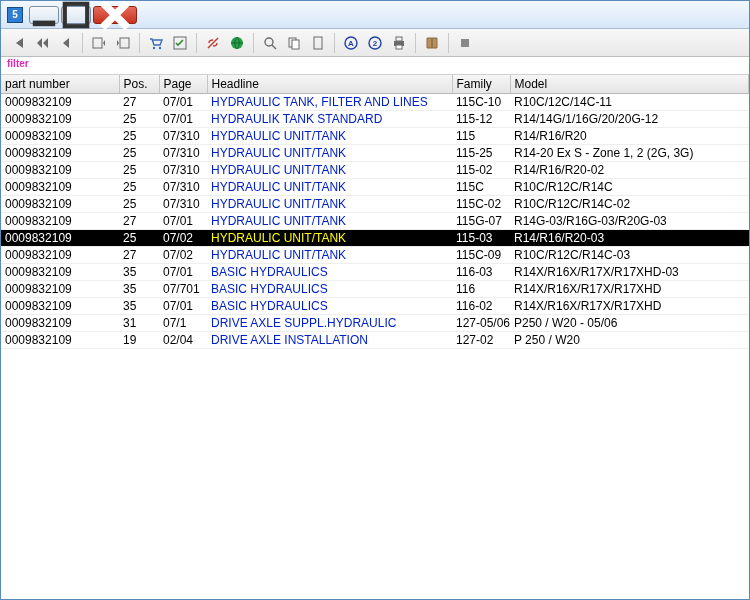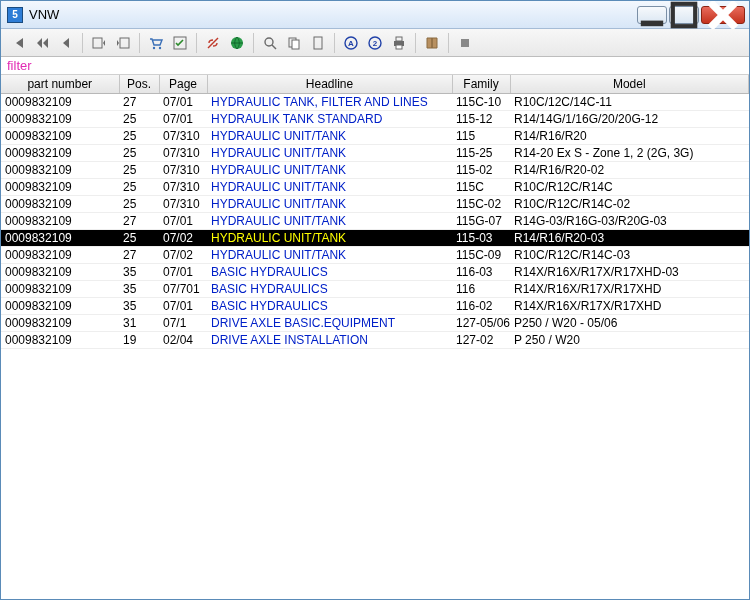--- a/index.html
+++ b/index.html
@@ -67,35 +67,36 @@
     border-radius: 2px;
     cursor: pointer;
   }
   .tsep { width: 1px; height: 20px; background: #c8c8c8; margin: 0 3px; }
   .tbtn svg { width: 16px; height: 16px; }
   .filter-row {
     height: 17px;
     background: #fff;
     color: #e22bb4;
     padding: 1px 6px;
-    font-size: 13px;
+    font-size: 10px;
+    font-weight: bold;
   }
   .grid {
     flex: 1;
     background: #fff;
     overflow-y: scroll;
     overflow-x: hidden;
     border-top: 1px solid #d0d0d0;
   }
   .grid table { width: 100%; border-collapse: collapse; table-layout: fixed; }
   .grid th {
     background: linear-gradient(#f6f6f6,#e5e5e5);
     border-right: 1px solid #c5c5c5;
     border-bottom: 1px solid #b8b8b8;
-    text-align: center;
+    text-align: left;
     font-weight: normal;
     padding: 2px 4px;
     font-size: 12px;
     color: #000;
     position: sticky;
     top: 0;
   }
   .grid td {
     padding: 1px 4px;
     border-bottom: 1px solid #eee;
@@ -118,21 +119,20 @@
   
   .grid::-webkit-scrollbar { width: 16px; }
   .grid::-webkit-scrollbar-track { background: #f0f0f0; border-left:1px solid #d0d0d0;}
   .grid::-webkit-scrollbar-thumb { background: #c8d4e2; border:1px solid #98aec7; border-radius:2px;}
 </style>
 </head>
 <body>
 
 <div class="titlebar">
   <div class="app-icon">5</div>
-  <div class="title">VNW</div>
   <div class="winbtns">
     <div class="winbtn">
       <svg viewBox="0 0 10 10">
           <rect x="1" y="7" width="8" height="2" fill="#333"></rect>
         </svg>
     </div>
     <div class="winbtn">
       <svg viewBox="0 0 10 10">
           <rect x="1" y="1" width="8" height="8" fill="none" stroke="#333" stroke-width="1.5"></rect>
         </svg>
@@ -377,21 +377,21 @@
           <td>35</td>
           <td>07/01</td>
           <td><span class="lnk">BASIC HYDRAULICS</span></td>
           <td>116-02</td>
           <td>R14X/R16X/R17X/R17XHD</td>
         </tr>
         <tr>
           <td>0009832109</td>
           <td>31</td>
           <td>07/1</td>
-          <td><span class="lnk">DRIVE AXLE BASIC.EQUIPMENT</span></td>
+          <td><span class="lnk">DRIVE AXLE SUPPL.HYDRAULIC</span></td>
           <td>127-05/06</td>
           <td>P250 / W20 - 05/06</td>
         </tr>
         <tr>
           <td>0009832109</td>
           <td>19</td>
           <td>02/04</td>
           <td><span class="lnk">DRIVE AXLE INSTALLATION</span></td>
           <td>127-02</td>
           <td>P 250 / W20</td>

